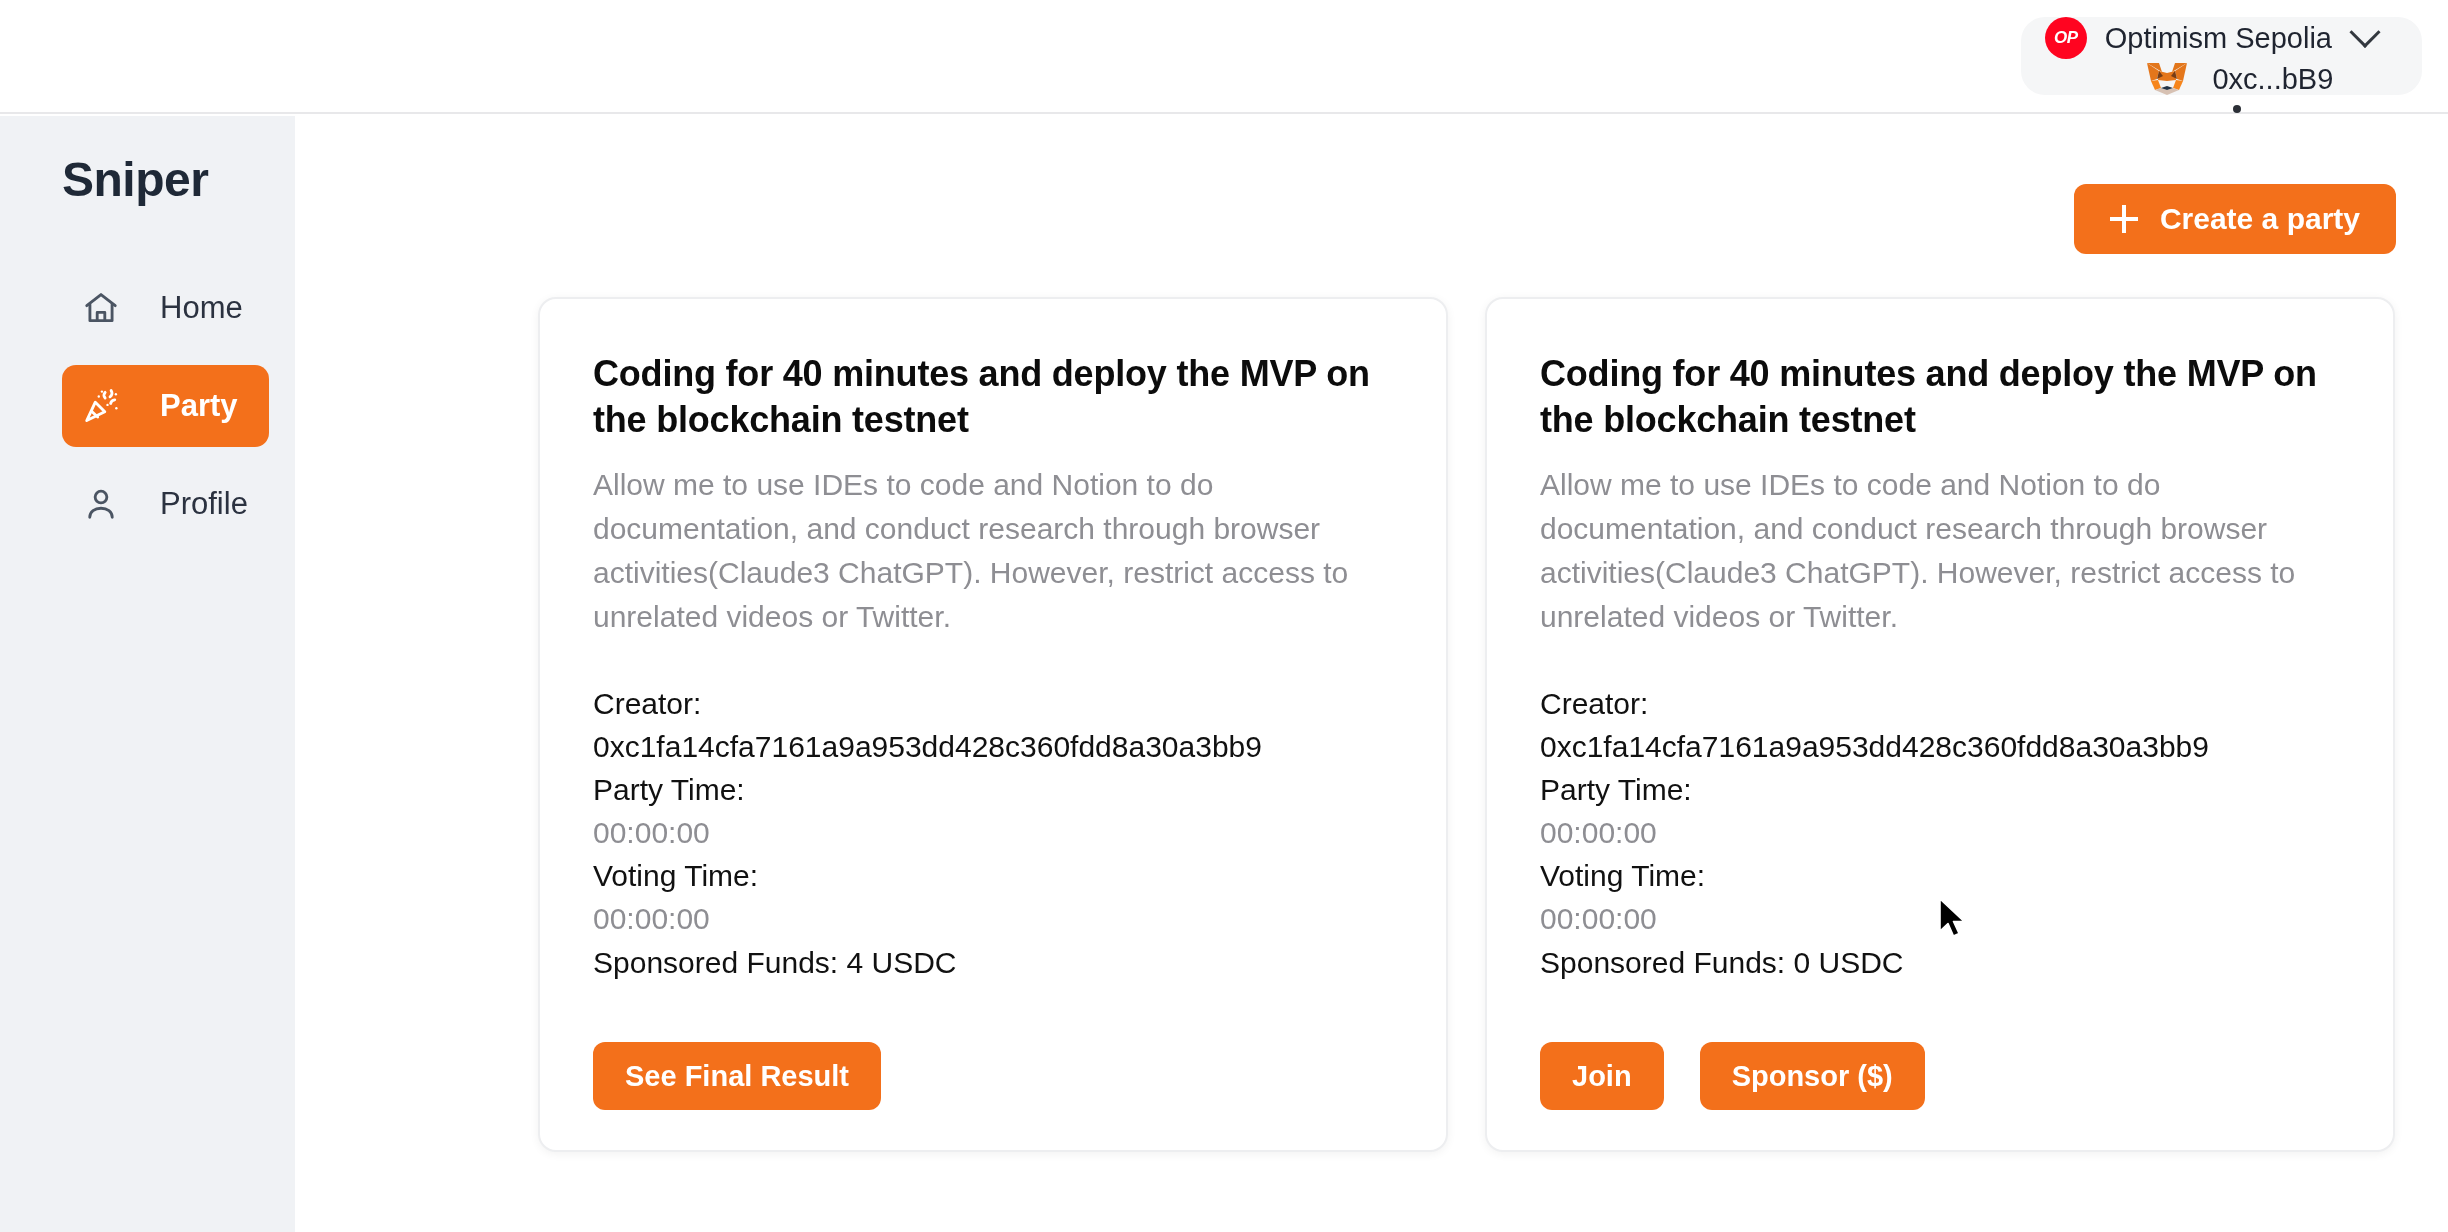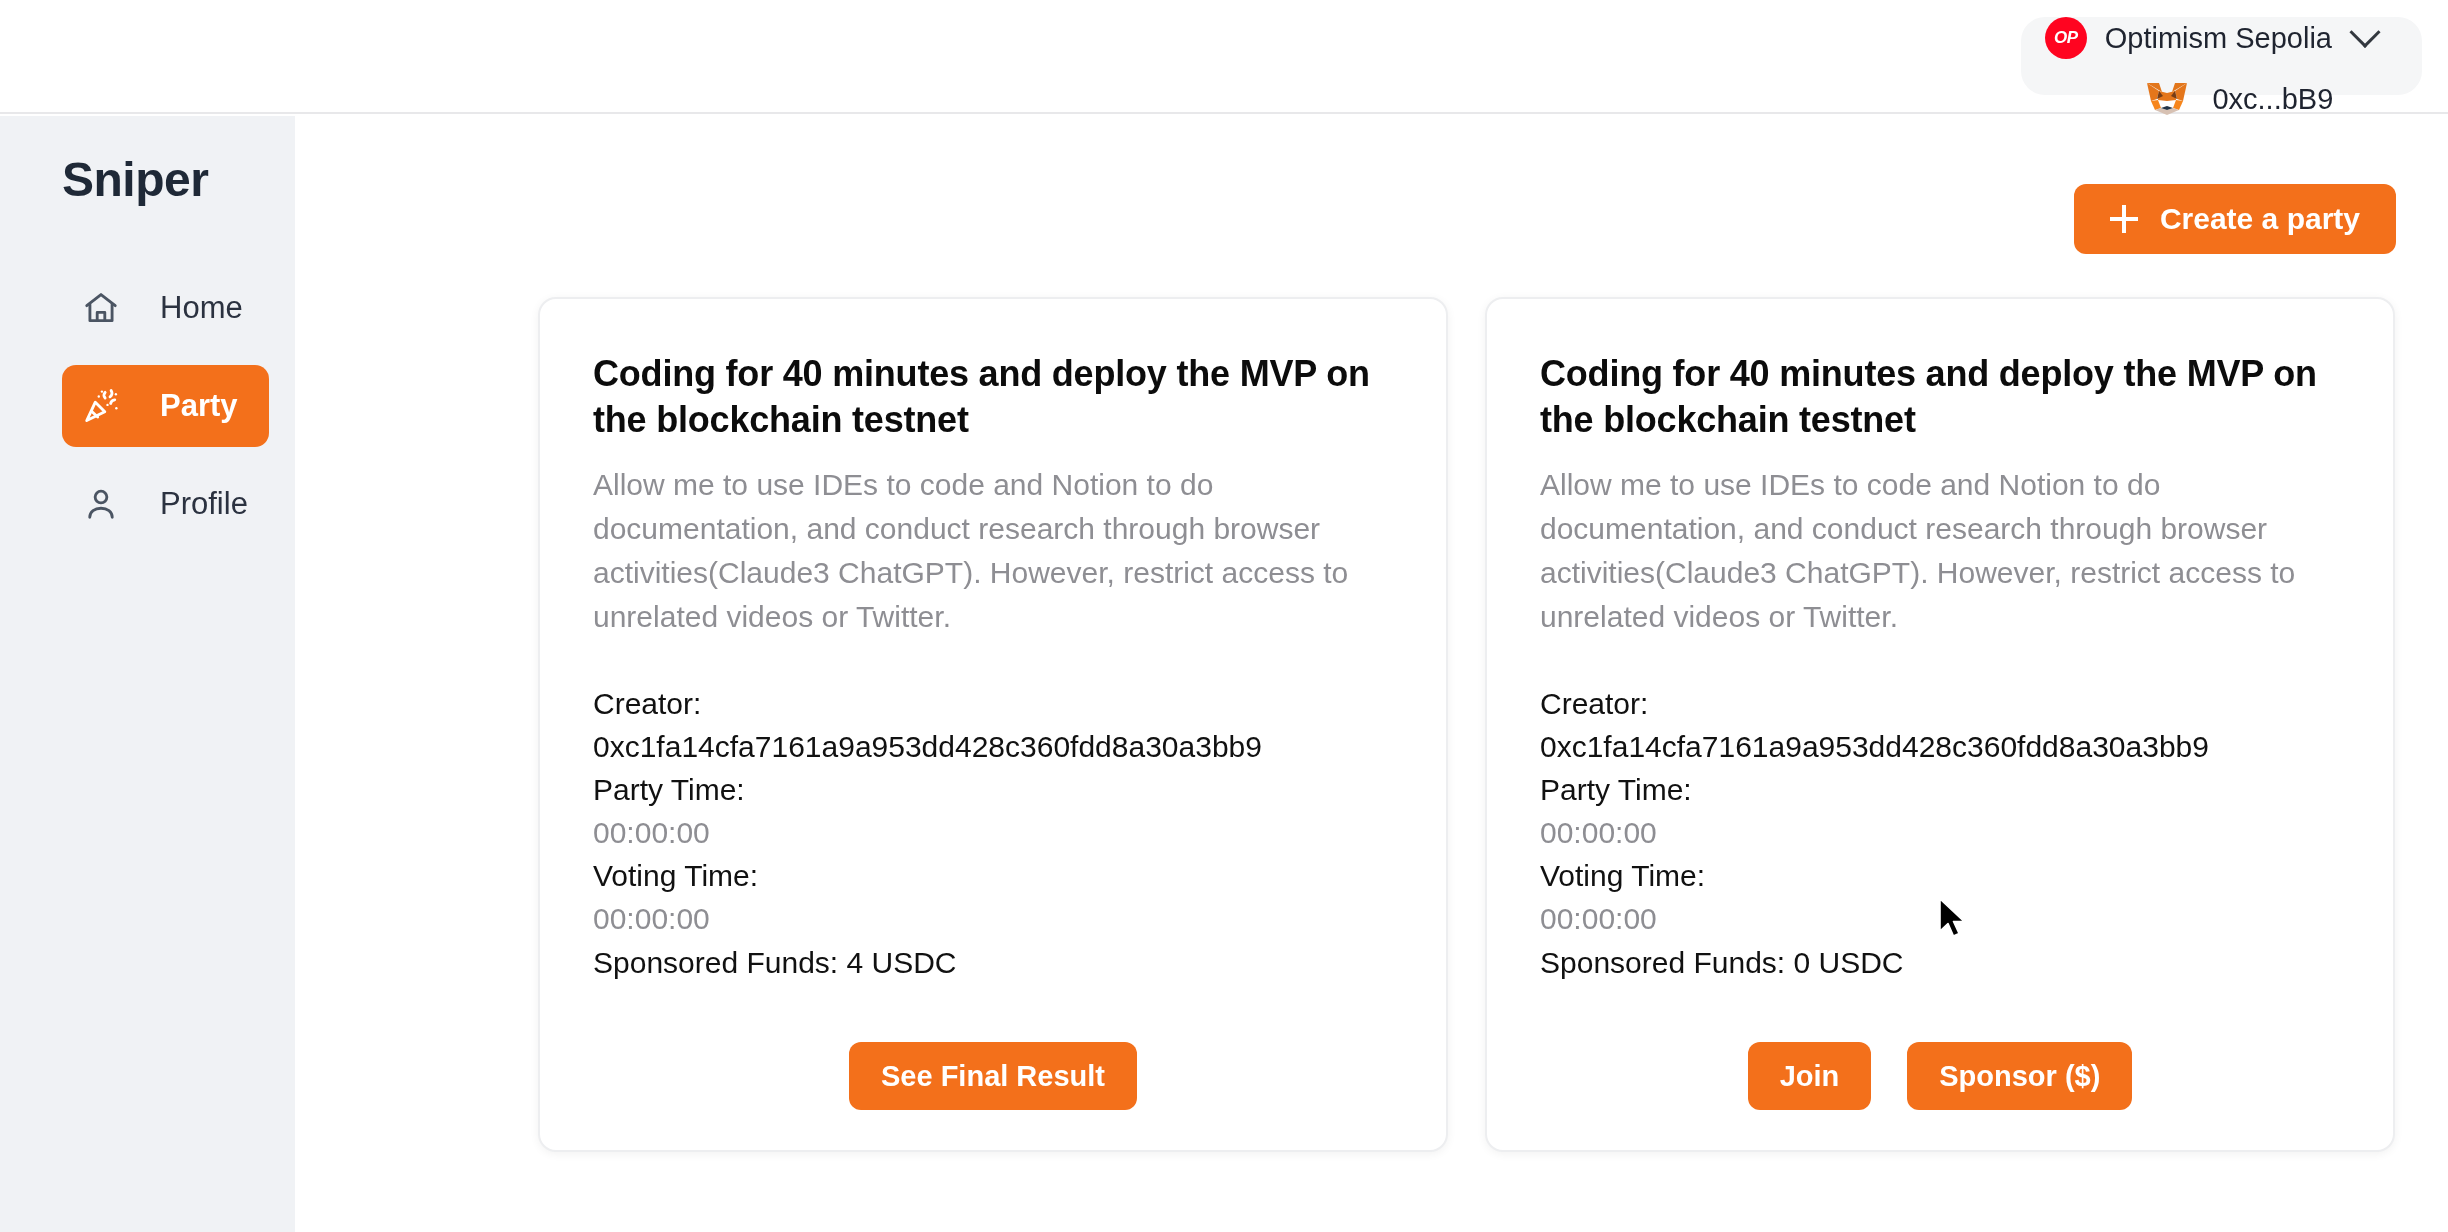--- a/index.html
+++ b/index.html
@@ -66,21 +66,20 @@
     border-right: 3px solid #33383f;
     border-bottom: 3px solid #33383f;
     transform: rotate(45deg) translate(-4px,-4px);
     margin-left: 4px;
   }
   .account-chip {
     display: flex;
     align-items: center;
     gap: 23px;
     padding-left: 38px;
-    margin-top: 20px;
   }
   .fox { width: 44px; height: 40px; display: block; }
   .account-addr {
     font-size: 29px;
     color: #1f2430;
     white-space: nowrap;
   }
   .kebab {
     display: flex;
     flex-direction: column;
@@ -201,21 +200,21 @@
   .meta-line {
     font-size: 30px;
     color: #111111;
     line-height: 1.44;
   }
   .meta-line.muted { color: #8e8e93; }
   .card-actions {
     margin-top: auto;
     padding-top: 46px;
     display: flex;
-    justify-content: center;
+    justify-content: flex-start;
     gap: 36px;
   }
   .action-btn {
     background: #f3701b;
     color: #ffffff;
     border: none;
     border-radius: 12px;
     height: 68px;
     padding: 0 32px;
     font-size: 29px;

